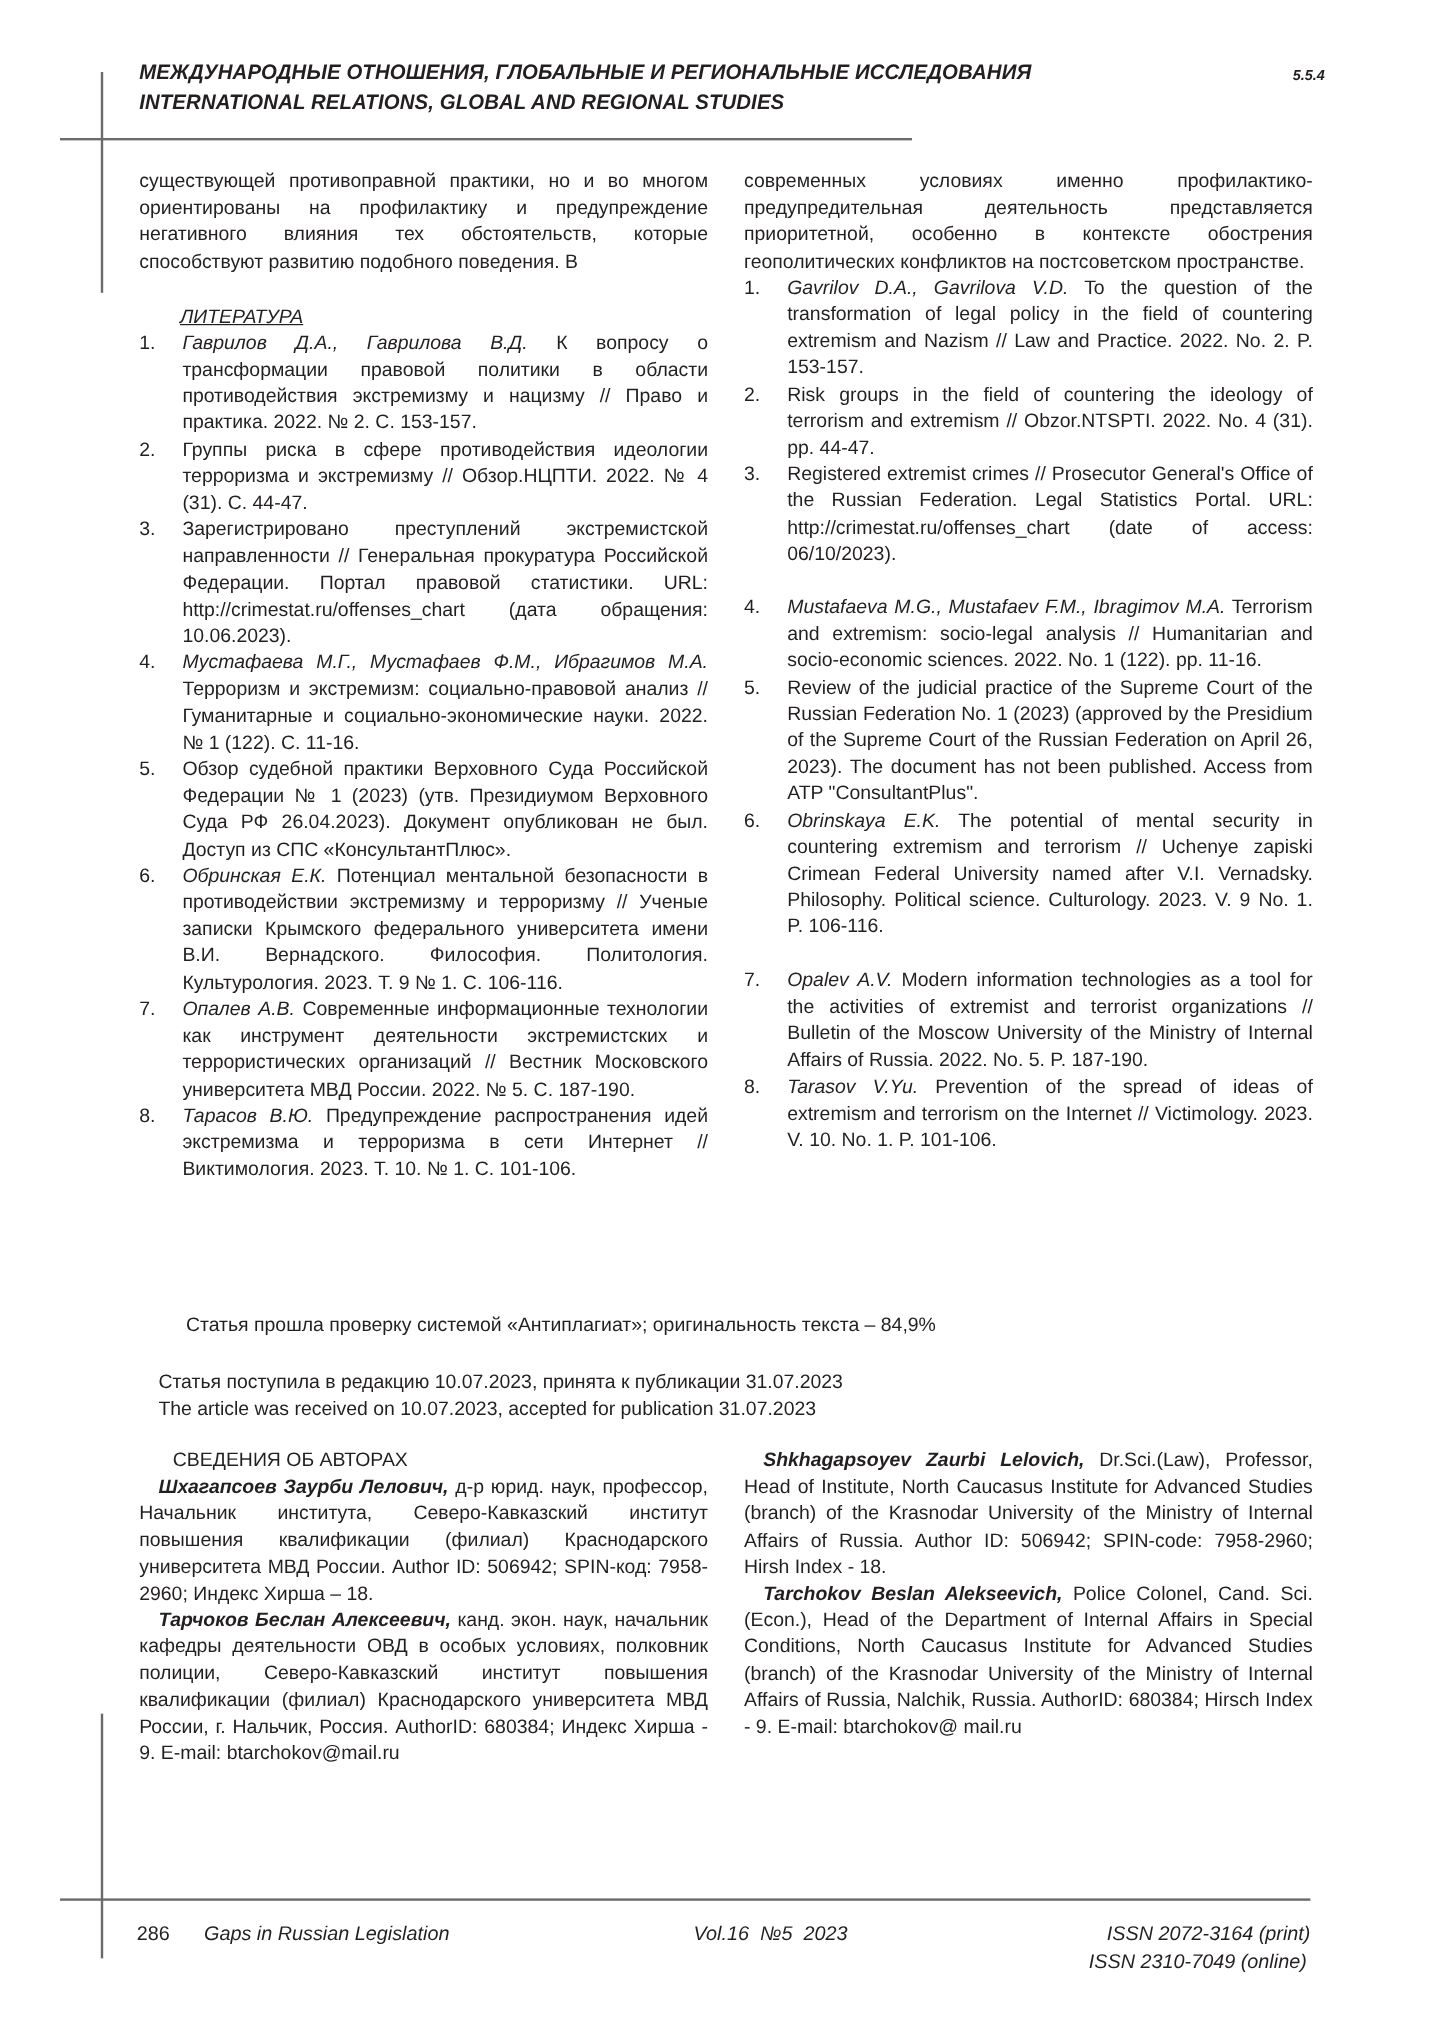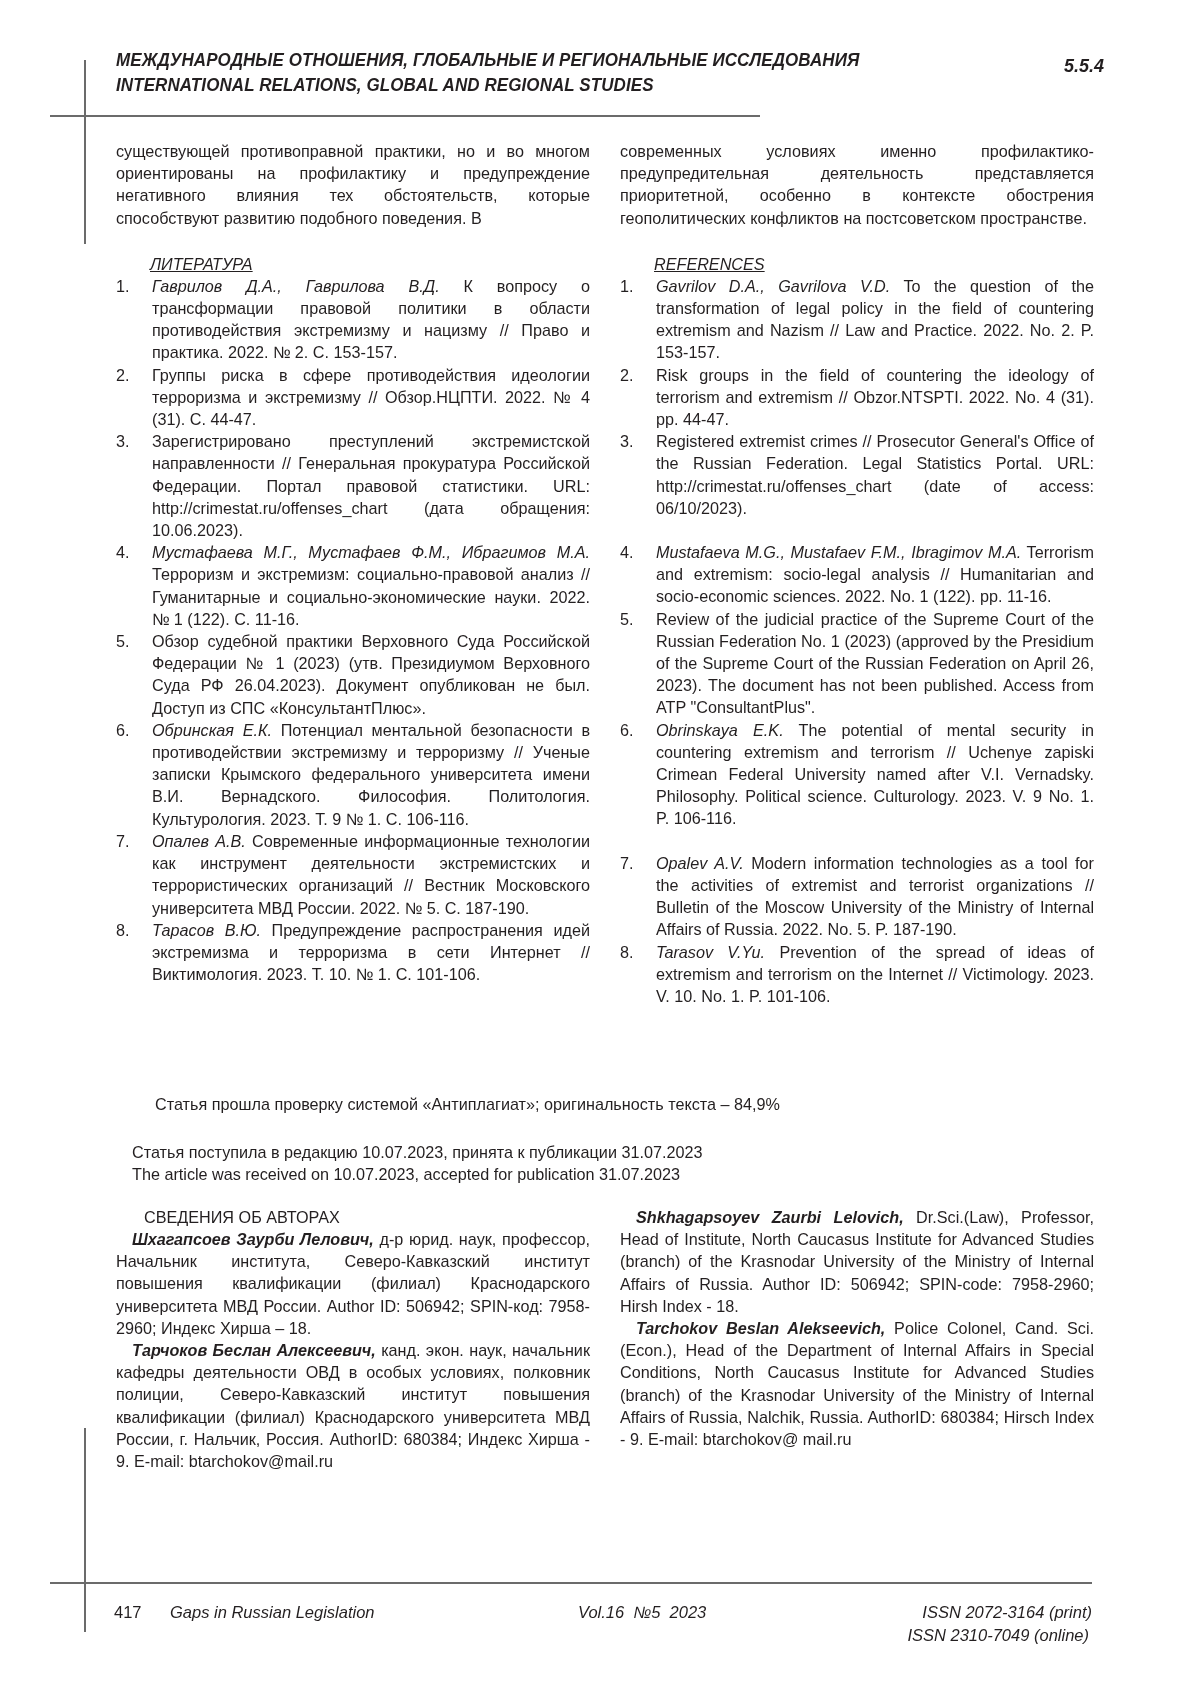--- a/index.html
+++ b/index.html
@@ -4,21 +4,21 @@
 <style>
   html, body { margin:0; padding:0; background:#fff; }
   body { width:1200px; height:1697px; position:relative; overflow:hidden;
          font-family:"Liberation Sans", "DejaVu Sans", sans-serif; color:#231f20; }
   .abs { position:absolute; }
   .rule-h { position:absolute; height:2px; background:#6b6b6b; }
   .rule-v { position:absolute; width:2px; background:#6b6b6b; }
 
   .hdr { left:116px; top:48px; font-size:17.5px; font-weight:bold; font-style:italic;
          line-height:25px; letter-spacing:0.1px; transform:scaleX(0.97); transform-origin:left top; }
-  .hdr-code { right:96px; top:56px; font-size:18px; font-weight:bold; font-style:italic; }
+  .hdr-code { right:96px; top:56px; font-size:12px; font-weight:bold; font-style:italic; }
 
   .col { position:absolute; font-size:16.2px; line-height:22.2px; text-align:justify; }
   .col-left { left:116px; width:474px; }
   .col-right { left:620px; width:474px; }
 
   .para { margin:0; text-align:justify; }
   .section-title { font-style:italic; text-decoration:underline; margin:24px 0 0 34px; line-height:22px; }
   ol.refs { list-style:none; margin:0; padding:0; }
   ol.refs li { position:relative; padding-left:36px; text-align:justify; }
   ol.refs li .num { position:absolute; left:0; top:0; }
@@ -56,21 +56,20 @@
     <li><span class="num">4.</span><span class="auth">Мустафаева М.Г., Мустафаев Ф.М., Ибрагимов М.А.</span><span> Терроризм и экстремизм: социально-правовой анализ // Гуманитарные и социально-экономические науки. 2022. № 1 (122). С. 11-16.</span></li>
     <li><span class="num">5.</span><span class="auth"></span><span>Обзор судебной практики Верховного Суда Российской Федерации № 1 (2023) (утв. Президиумом Верховного Суда РФ 26.04.2023). Документ опубликован не был. Доступ из СПС «КонсультантПлюс».</span></li>
     <li><span class="num">6.</span><span class="auth">Обринская Е.К.</span><span> Потенциал ментальной безопасности в противодействии экстремизму и терроризму // Ученые записки Крымского федерального университета имени В.И. Вернадского. Философия. Политология. Культурология. 2023. Т. 9 № 1. С. 106-116.</span></li>
     <li><span class="num">7.</span><span class="auth">Опалев А.В.</span><span> Современные информационные технологии как инструмент деятельности экстремистских и террористических организаций // Вестник Московского университета МВД России. 2022. № 5. С. 187-190.</span></li>
     <li><span class="num">8.</span><span class="auth">Тарасов В.Ю.</span><span> Предупреждение распространения идей экстремизма и терроризма в сети Интернет // Виктимология. 2023. Т. 10. № 1. С. 101-106.</span></li>
   </ol>
 </div>
 
 <div class="col col-right" style="top:140px;">
   <p class="para">современных условиях именно профилактико-предупредительная деятельность представляется приоритетной, особенно в контексте обострения геополитических конфликтов на постсоветском пространстве.</p>
-  <div class="section-title">REFERENCES</div>
   <ol class="refs">
     <li><span class="num">1.</span><span class="auth">Gavrilov D.A., Gavrilova V.D.</span><span> To the question of the transformation of legal policy in the field of countering extremism and Nazism // Law and Practice. 2022. No. 2. P. 153-157.</span></li>
     <li><span class="num">2.</span><span class="auth"></span><span>Risk groups in the field of countering the ideology of terrorism and extremism // Obzor.NTSPTI. 2022. No. 4 (31). pp. 44-47.</span></li>
     <li><span class="num">3.</span><span class="auth"></span><span>Registered extremist crimes // Prosecutor General's Office of the Russian Federation. Legal Statistics Portal. URL: http://crimestat.ru/offenses_chart (date of access: 06/10/2023).</span></li>
     <li class="gap"></li>
     <li><span class="num">4.</span><span class="auth">Mustafaeva M.G., Mustafaev F.M., Ibragimov M.A.</span><span> Terrorism and extremism: socio-legal analysis // Humanitarian and socio-economic sciences. 2022. No. 1 (122). pp. 11-16.</span></li>
     <li><span class="num">5.</span><span class="auth"></span><span>Review of the judicial practice of the Supreme Court of the Russian Federation No. 1 (2023) (approved by the Presidium of the Supreme Court of the Russian Federation on April 26, 2023). The document has not been published. Access from ATP "ConsultantPlus".</span></li>
     <li><span class="num">6.</span><span class="auth">Obrinskaya E.K.</span><span> The potential of mental security in countering extremism and terrorism // Uchenye zapiski Crimean Federal University named after V.I. Vernadsky. Philosophy. Political science. Culturology. 2023. V. 9 No. 1. P. 106-116.</span></li>
     <li class="gap"></li>
     <li><span class="num">7.</span><span class="auth">Opalev A.V.</span><span> Modern information technologies as a tool for the activities of extremist and terrorist organizations // Bulletin of the Moscow University of the Ministry of Internal Affairs of Russia. 2022. No. 5. P. 187-190.</span></li>
@@ -85,17 +84,17 @@
 <div class="col col-left" style="top:1206px;">
   <div class="authors-title">СВЕДЕНИЯ ОБ АВТОРАХ</div>
   <p class="author-p"><span class="name">Шхагапсоев Заурби Лелович,</span><span> д-р юрид. наук, профессор, Начальник института, Северо-Кавказский институт повышения квалификации (филиал) Краснодарского университета МВД России. Author ID: 506942; SPIN-код: 7958-2960; Индекс Хирша – 18.</span></p>
   <p class="author-p"><span class="name">Тарчоков Беслан Алексеевич,</span><span> канд. экон. наук, начальник кафедры деятельности ОВД в особых условиях, полковник полиции, Северо-Кавказский институт повышения квалификации (филиал) Краснодарского университета МВД России, г. Нальчик, Россия. AuthorID: 680384; Индекс Хирша - 9. E-mail: btarchokov@mail.ru</span></p>
 </div>
 <div class="col col-right" style="top:1206px;">
   <p class="author-p"><span class="name">Shkhagapsoyev Zaurbi Lelovich,</span><span> Dr.Sci.(Law), Professor, Head of Institute, North Caucasus Institute for Advanced Studies (branch) of the Krasnodar University of the Ministry of Internal Affairs of Russia. Author ID: 506942; SPIN-code: 7958-2960; Hirsh Index - 18.</span></p>
   <p class="author-p"><span class="name">Tarchokov Beslan Alekseevich,</span><span> Police Colonel, Cand. Sci.(Econ.), Head of the Department of Internal Affairs in Special Conditions, North Caucasus Institute for Advanced Studies (branch) of the Krasnodar University of the Ministry of Internal Affairs of Russia, Nalchik, Russia. AuthorID: 680384; Hirsch Index - 9. E-mail: btarchokov@ mail.ru</span></p>
 </div>
 
-<div class="abs ftr" style="left:114px; top:1603px; font-style:normal;">417</div>
+<div class="abs ftr" style="left:114px; top:1603px; font-style:normal;">286</div>
 <div class="abs ftr" style="left:170px; top:1603px;">Gaps in Russian Legislation</div>
 <div class="abs ftr" style="left:578px; top:1603px; white-space:pre;">Vol.16  №5  2023</div>
 <div class="abs ftr" style="right:108px; top:1603px;">ISSN 2072-3164 (print)</div>
 <div class="abs ftr" style="right:111px; top:1626px;">ISSN 2310-7049 (online)</div>
 
 </body></html>

